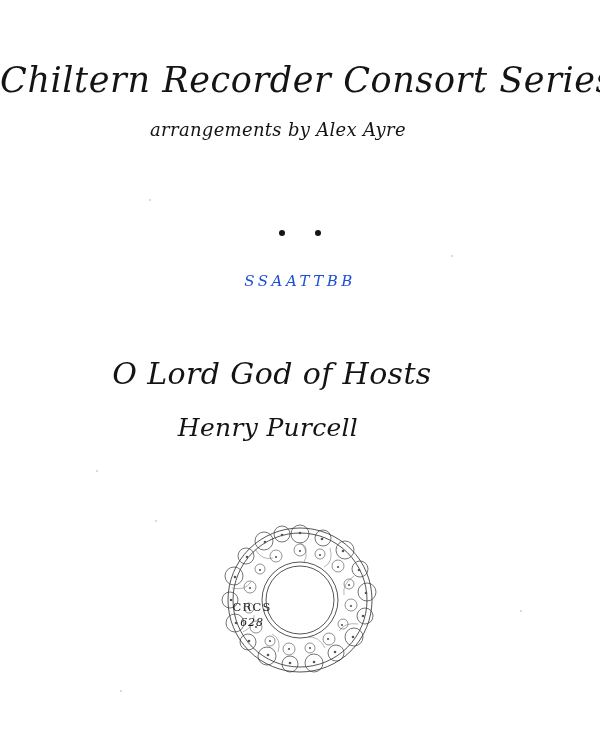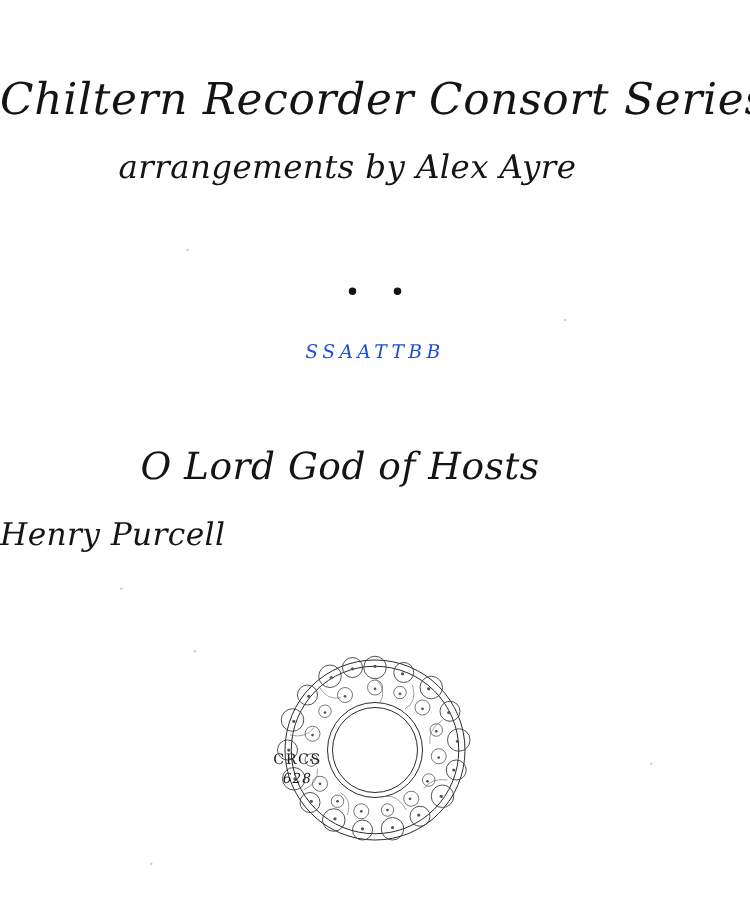--- a/index.html
+++ b/index.html
@@ -34,21 +34,21 @@
     white-space: nowrap;
   }
   .arranger {
     position: absolute;
     top: 119px;
     left: 0;
     width: 556px;
     text-align: center;
     font-family: "DejaVu Serif", serif;
     font-style: italic;
-    font-size: 26px;
+    font-size: 18px;
     letter-spacing: 0.3px;
     color: #141414;
   }
   .dot-ornament {
     position: absolute;
     top: 221px;
     left: 0;
     width: 600px;
     text-align: center;
     height: 20px;
@@ -85,21 +85,21 @@
     font-style: italic;
     font-size: 30px;
     letter-spacing: 0.4px;
     color: #141414;
   }
   .composer {
     position: absolute;
     top: 413px;
     left: 0;
     width: 536px;
-    text-align: left;
+    text-align: center;
     font-family: "DejaVu Serif", serif;
     font-style: italic;
     font-size: 25px;
     letter-spacing: 0.3px;
     color: #141414;
   }
   .logo-wrap {
     position: absolute;
     top: 520px;
     left: 0;
@@ -114,20 +114,21 @@
     position: absolute;
     top: 600px;
     left: 0;
     width: 476px;
     text-align: center;
     font-family: "DejaVu Serif", serif;
     font-size: 11.5px;
     letter-spacing: 1.2px;
     color: #1d1d1d;
     line-height: 1.35;
+    padding-left: 14px;
   }
   .logo-text .num {
     display: block;
     font-style: italic;
     font-size: 11px;
     letter-spacing: 0.8px;
   }
   .speck {
     position: absolute;
     width: 2px;

